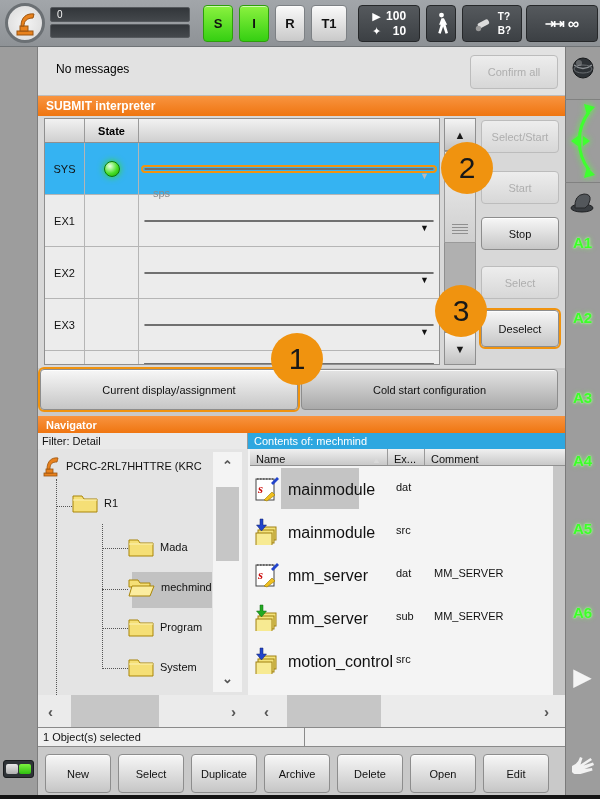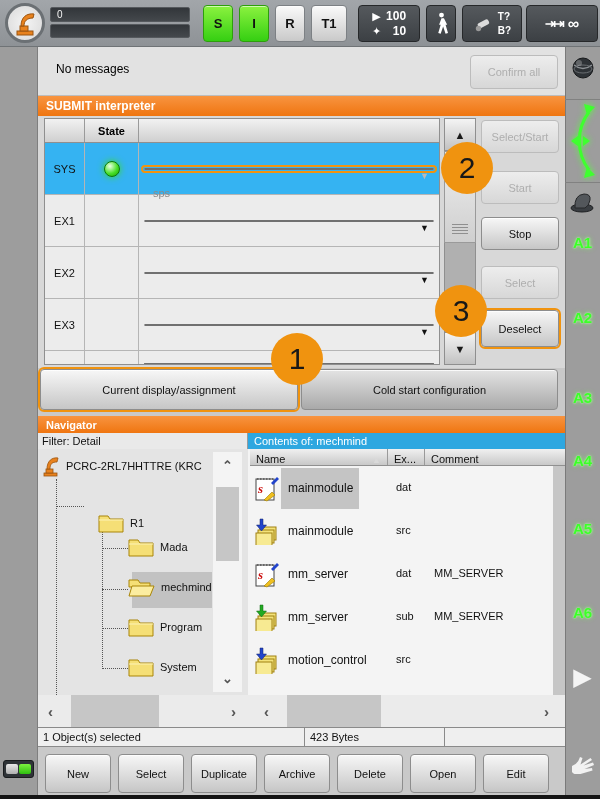--- a/index.html
+++ b/index.html
@@ -94,21 +94,21 @@
   .vthumb { position:absolute; left:216px; width:23px; background:#c6c6c6; }
   .hscroll { height:32px; background:#ebebeb; display:flex; align-items:center; }
   .harr { color:#555; font-size:15px; font-weight:bold; }
   .hthumb { background:#c6c6c6; height:32px; }
 
   #contpanel { left:248px; top:449px; width:317px; height:246px; background:#f4f4f4; overflow:hidden; }
   .chead { position:absolute; left:2px; top:0; width:315px; height:17px; display:flex; background:linear-gradient(#f0f0f0,#c8c8c8); border-bottom:1px solid #909090; font-size:11px; color:#111; }
   .chead div { display:flex; align-items:flex-end; padding-left:6px; border-right:1px solid #9a9a9a; }
   .frow { position:absolute; left:2px; width:313px; height:43px; }
   .fic { position:absolute; left:4px; top:8px; }
-  .fname { position:absolute; left:38px; top:14px; font-size:12px; color:#111; }
+  .fname { position:absolute; left:38px; top:14px; font-size:16px; color:#111; }
   .fext { position:absolute; left:146px; top:14px; font-size:11px; color:#111; }
   .fcomment { position:absolute; left:184px; top:14px; font-size:11px; color:#111; }
   .fselbg { position:absolute; left:31px; top:1px; width:78px; height:41px; background:#c4c4c4; }
   .cont-vsb { left:553px; top:466px; width:12px; height:229px; background:#c6c6c6; }
 
   
   #statusbar { left:38px; top:727px; width:527px; height:20px; background:#efefef; border-top:1px solid #8a8a8a; border-bottom:1px solid #8a8a8a; font-size:11px; color:#111; }
   .stcell { position:absolute; top:0; height:18px; display:flex; align-items:center; padding-left:5px; border-right:1px solid #8a8a8a; }
   .bbtn { top:754px; width:66px; height:39px; font-size:11px; }
   #blackstrip { left:0; top:795px; width:600px; height:4px; background:#141414; z-index:10; }
@@ -390,21 +390,21 @@
 
   <div class="titem" style="left:4px;top:6px;">
     <svg width="18" height="22" viewBox="0 0 18 22">
       <rect x="2" y="18" width="13" height="3" fill="#e8821e" stroke="#9a5410" stroke-width="0.8"></rect>
       <rect x="4" y="14" width="7" height="4" fill="#e8821e" stroke="#9a5410" stroke-width="0.8"></rect>
       <path d="M5 14 C5 6 10 2 16 3 L15 7 C10 7 8 9 8 14 Z" fill="#e8821e" stroke="#9a5410" stroke-width="0.8"></path>
     </svg>
     <span>PCRC-2RL7HHTTRE (KRC</span>
   </div>
 
-  <div class="titem" style="left:60px;top:44px;margin-top:20px;">
+  <div class="titem" style="left:34px;top:44px;">
     <svg width="26" height="20" viewBox="0 0 26 20">
       <path d="M1 3 h9 l2 3 h13 v13 h-24 z" fill="#f5df76" stroke="#a98508"></path>
       <path d="M1 7 h24" stroke="#fdf3b8" fill="none"></path>
     </svg>
     <span>R1</span>
   </div>
   <div class="titem" style="left:90px;top:88px;">
     <svg width="26" height="20" viewBox="0 0 26 20">
       <path d="M1 3 h9 l2 3 h13 v13 h-24 z" fill="#f5df76" stroke="#a98508"></path>
       <path d="M1 7 h24" stroke="#fdf3b8" fill="none"></path>
@@ -532,21 +532,20 @@
 <div class="abs cont-vsb"></div>
 
 <div class="abs hscroll" style="left:248px;top:695px;width:317px;">
   <span class="harr" style="margin-left:16px;">‹</span>
   <span class="hthumb" style="margin-left:18px;width:94px;"></span>
   <span class="harr" style="margin-left:auto;margin-right:16px;">›</span>
 </div>
 
 <div id="statusbar" class="abs">
   <div class="stcell" style="left:0;width:267px;">1 Object(s) selected</div>
-  <div class="stcell" style="left:267px;width:140px;">423 Bytes</div>
   <div class="stcell" style="left:407px;width:119px;border-right:none;"></div>
 </div>
 
 <div class="abs btn bbtn" style="left:45px;">New</div>
 <div class="abs btn bbtn" style="left:118px;">Select</div>
 <div class="abs btn bbtn" style="left:191px;">Duplicate</div>
 <div class="abs btn bbtn" style="left:264px;">Archive</div>
 <div class="abs btn bbtn" style="left:337px;">Delete</div>
 <div class="abs btn bbtn" style="left:410px;">Open</div>
 <div class="abs btn bbtn" style="left:483px;">Edit</div>

